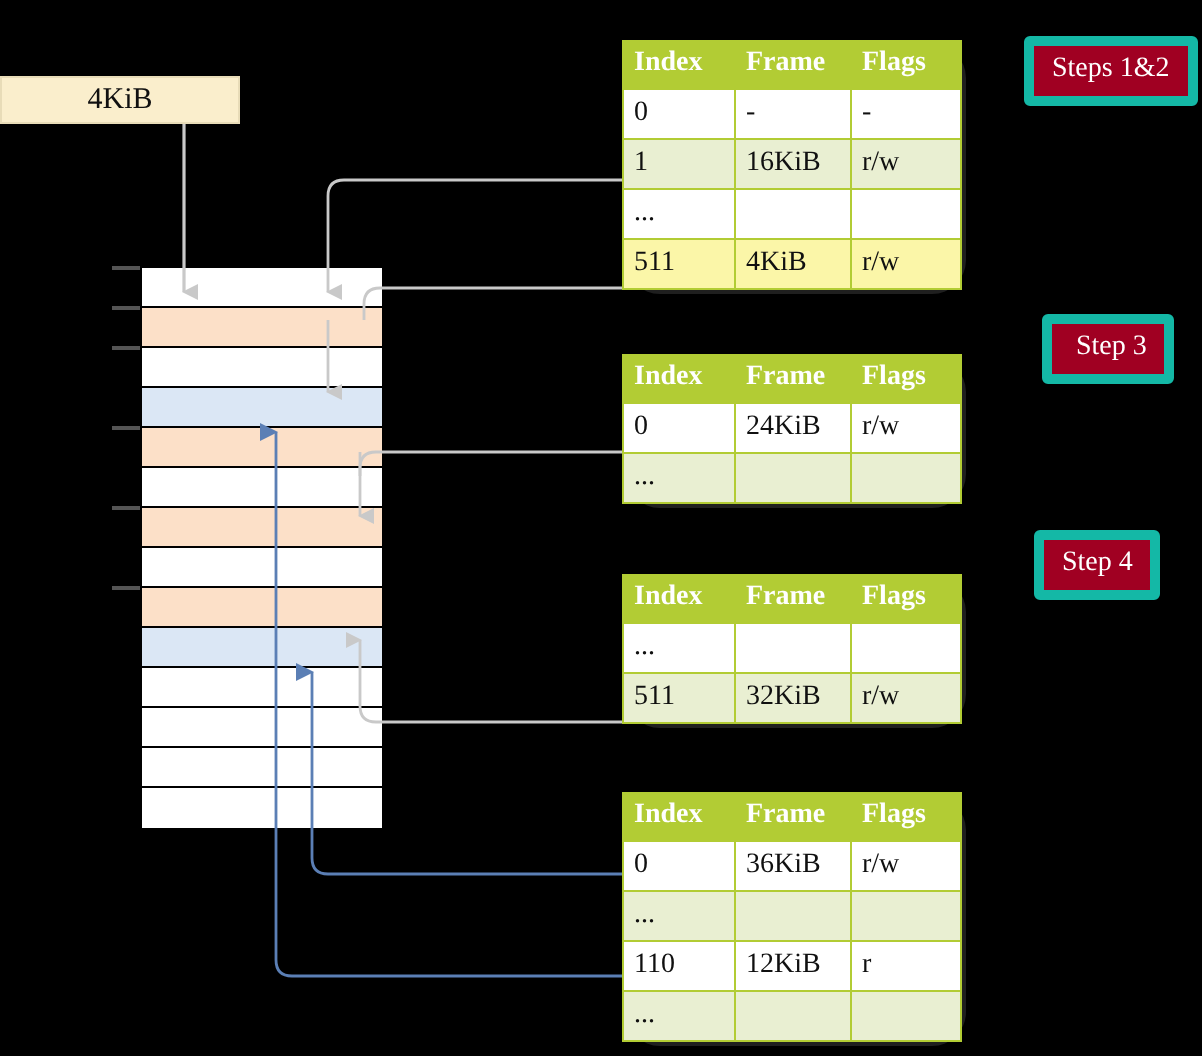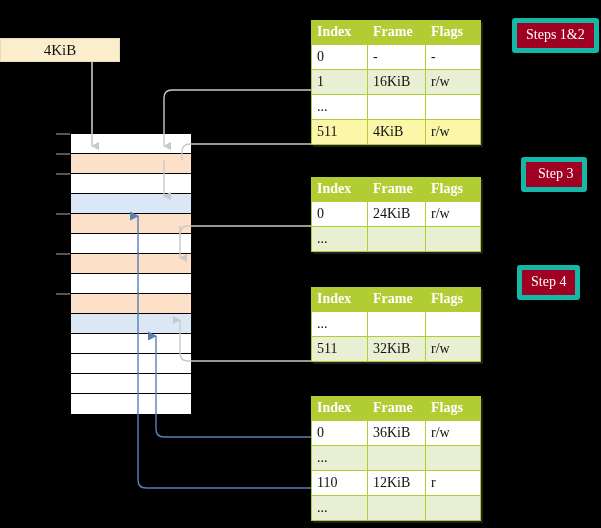--- a/index.html
+++ b/index.html
@@ -47,20 +47,21 @@
   }
 
   
   .ptable {
     position: absolute;
     border-collapse: collapse;
     border-spacing: 0;
     background: #14532d;
     table-layout: fixed;
     box-shadow: 2px 2px 0 rgba(255,255,255,0.12);
+    border-radius: 17px;
   }
   .ptable th {
     background: #b2cc34;
     color: #ffffff;
     font-size: 14px;
     font-weight: bold;
     text-align: left;
     padding: 3px 5px 4px 5px;
     border: 1px solid #b2cc34;
     height: 21px;

